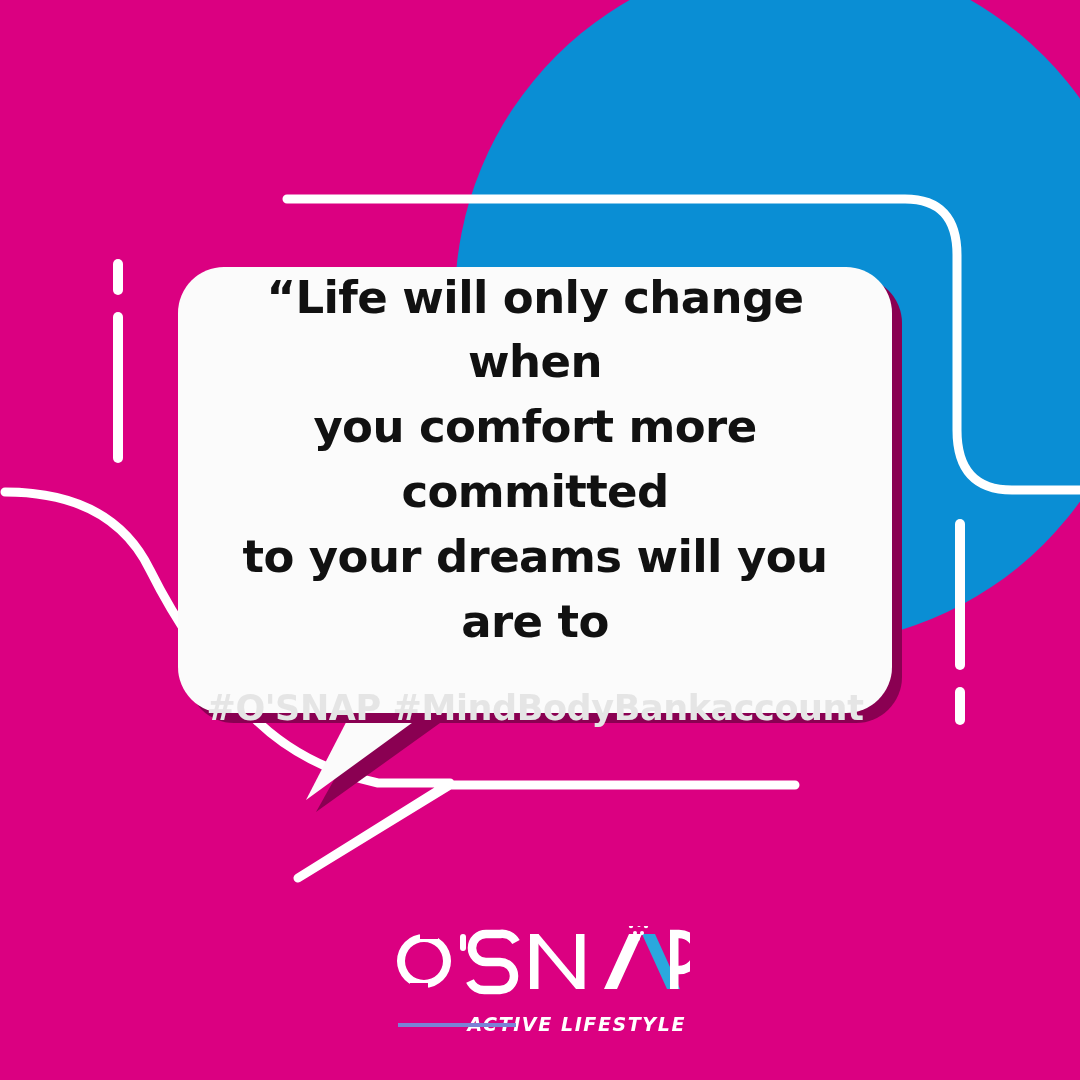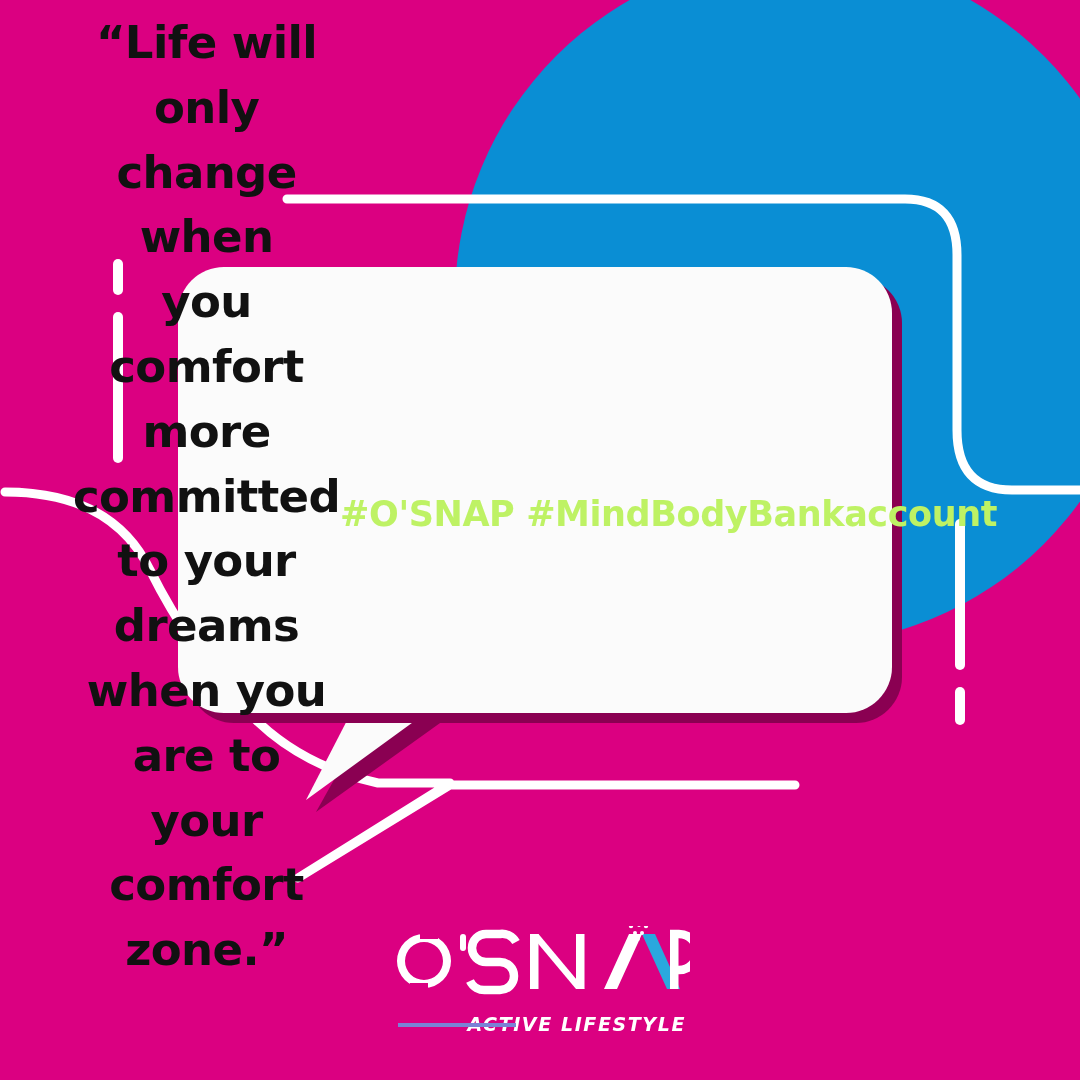--- a/index.html
+++ b/index.html
@@ -34,41 +34,42 @@
   #bubble {
     position:absolute; left:0; top:0;
     width:714px; height:446px;
     background:#FBFBFB;
     border-radius:46px;
   }
   #bubble-content {
     position:absolute;
     left:0; top:0; width:714px; height:446px;
     display:flex;
+    flex-direction:column;
     align-items:center;
     justify-content:center;
     padding:34px 26px 20px;
   }
   #quote-text {
     font-family:"DejaVu Sans", sans-serif;
     font-weight:700;
     font-size:45px;
     line-height:1.44;
     color:#111111;
     text-align:center;
     letter-spacing:-0.6px;
     width:100%;
   }
   #hashtags {
     margin-top:34px;
     font-family:"DejaVu Sans", sans-serif;
     font-weight:700;
     font-size:35px;
     letter-spacing:-0.4px;
-    color:#bef264;
+    color:#e5e5e5;
     text-align:right;
     white-space:nowrap;
   }
 
   
   #logo {
     position:absolute;
     left:0; right:0;
     top:930px;
     display:flex;
@@ -142,22 +143,21 @@
     <path d="M 372 672 L 482 672 L 306 800 Z" fill="#FBFBFB"></path>
   </svg>
 
   <div id="bubble-wrap">
     <div id="bubble-shadow"></div>
     <div id="bubble"></div>
     <div id="bubble-content">
       <div id="quote-text">
         <div>“Life will only change when</div>
         <div>you comfort more committed</div>
-        <div>to your dreams when you are to</div>
-        <div>your comfort zone.”</div>
+        <div>to your dreams will you are to</div>
       </div>
       <div id="hashtags">#O'SNAP #MindBodyBankaccount</div>
     </div>
   </div>
 
   <div id="logo">
     <div id="logo-mark">
       <svg width="300" height="78" viewBox="0 0 300 78" xmlns="http://www.w3.org/2000/svg">
         <g fill="#FFFFFF">
 

